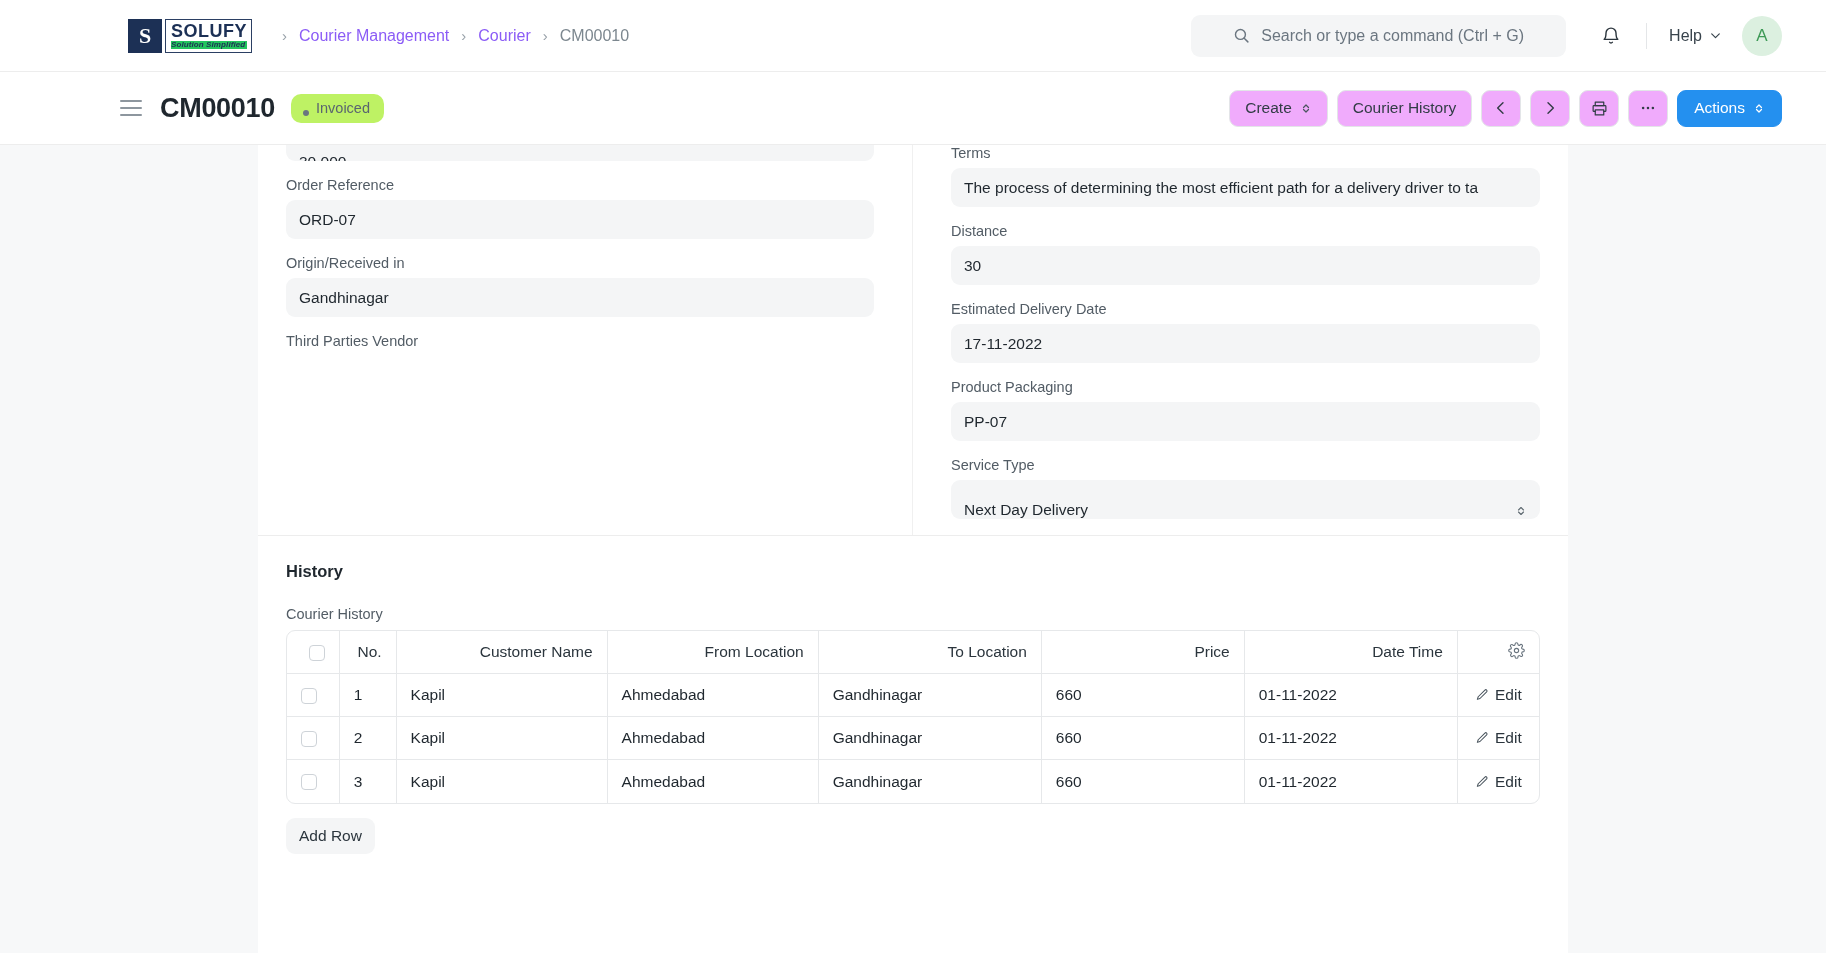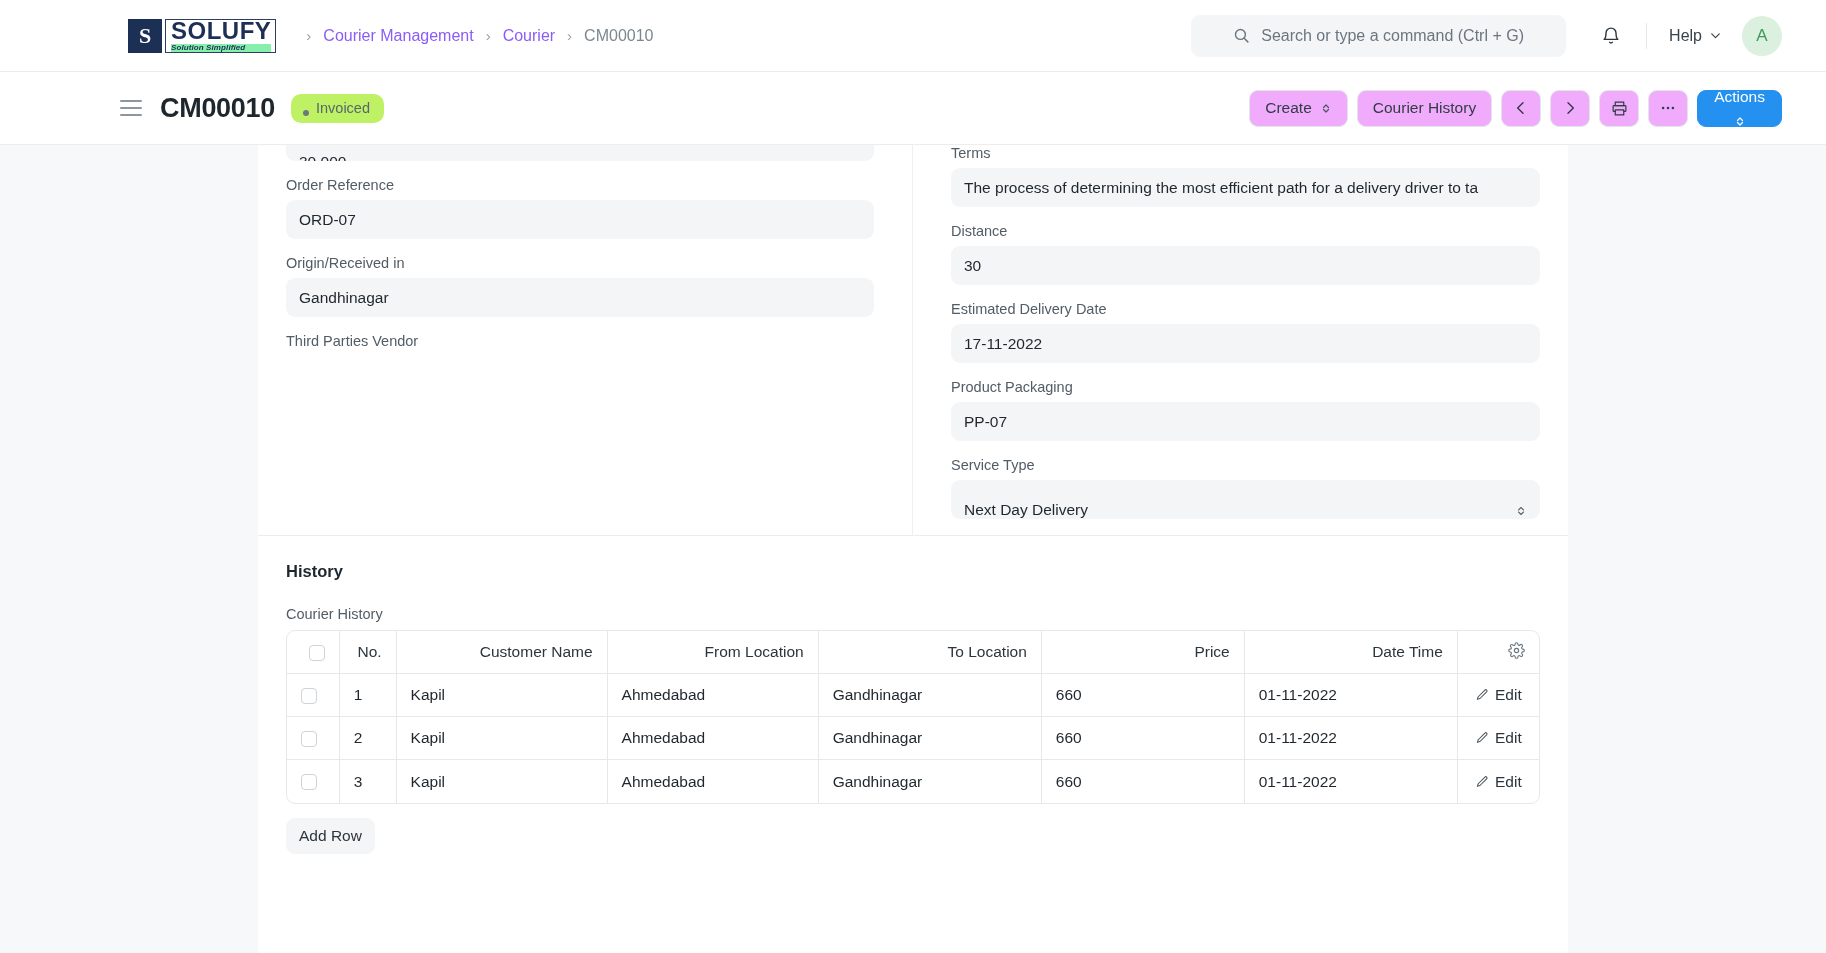--- a/index.html
+++ b/index.html
@@ -41,33 +41,33 @@
     border: 1.5px solid #2b3f63;
     margin-left: 3px;
     padding: 1px 4px 2px 5px;
     line-height: 1;
     display: flex; flex-direction: column; justify-content: center;
     height: 34px;
   }
   .logo-word {
     color: #1c3055;
     font-weight: bold;
-    font-size: 24px;
+    font-size: 18px;
     letter-spacing: 0.5px;
     font-family: "Liberation Sans", sans-serif;
     text-align: center;
   }
   .logo-sub {
     color: #1c3055;
     font-size: 8px;
     font-style: italic;
     font-weight: bold;
     letter-spacing: 0.1px;
     margin-top: 1px;
-    background: #86efac;
+    background: #22c55e;
   }
 
   .breadcrumb {
     display: flex; align-items: center;
     margin-left: 18px;
     font-size: 16px;
   }
   .bc-sep { color: #98a1a9; margin: 0 12px; font-size: 15px; }
   .bc-link { color: #8b5cf6; text-decoration: none; }
   .bc-cur { color: #7c878f; }
@@ -138,21 +138,20 @@
     padding: 0 15px;
     font-size: 15.5px;
     color: #313c45;
     cursor: pointer;
     white-space: nowrap;
   }
   .btn.icon-only { width: 40px; padding: 0; }
   .btn.primary {
     background: #2490ef; border-color: #2490ef; color: #ffffff;
     padding: 0 16px;
-    flex-direction: column;
   }
 
   
   .page-body {
     height: calc(953px - 72px - 73px);
     overflow: hidden;
     display: flex;
     justify-content: center;
   }
   .card {

